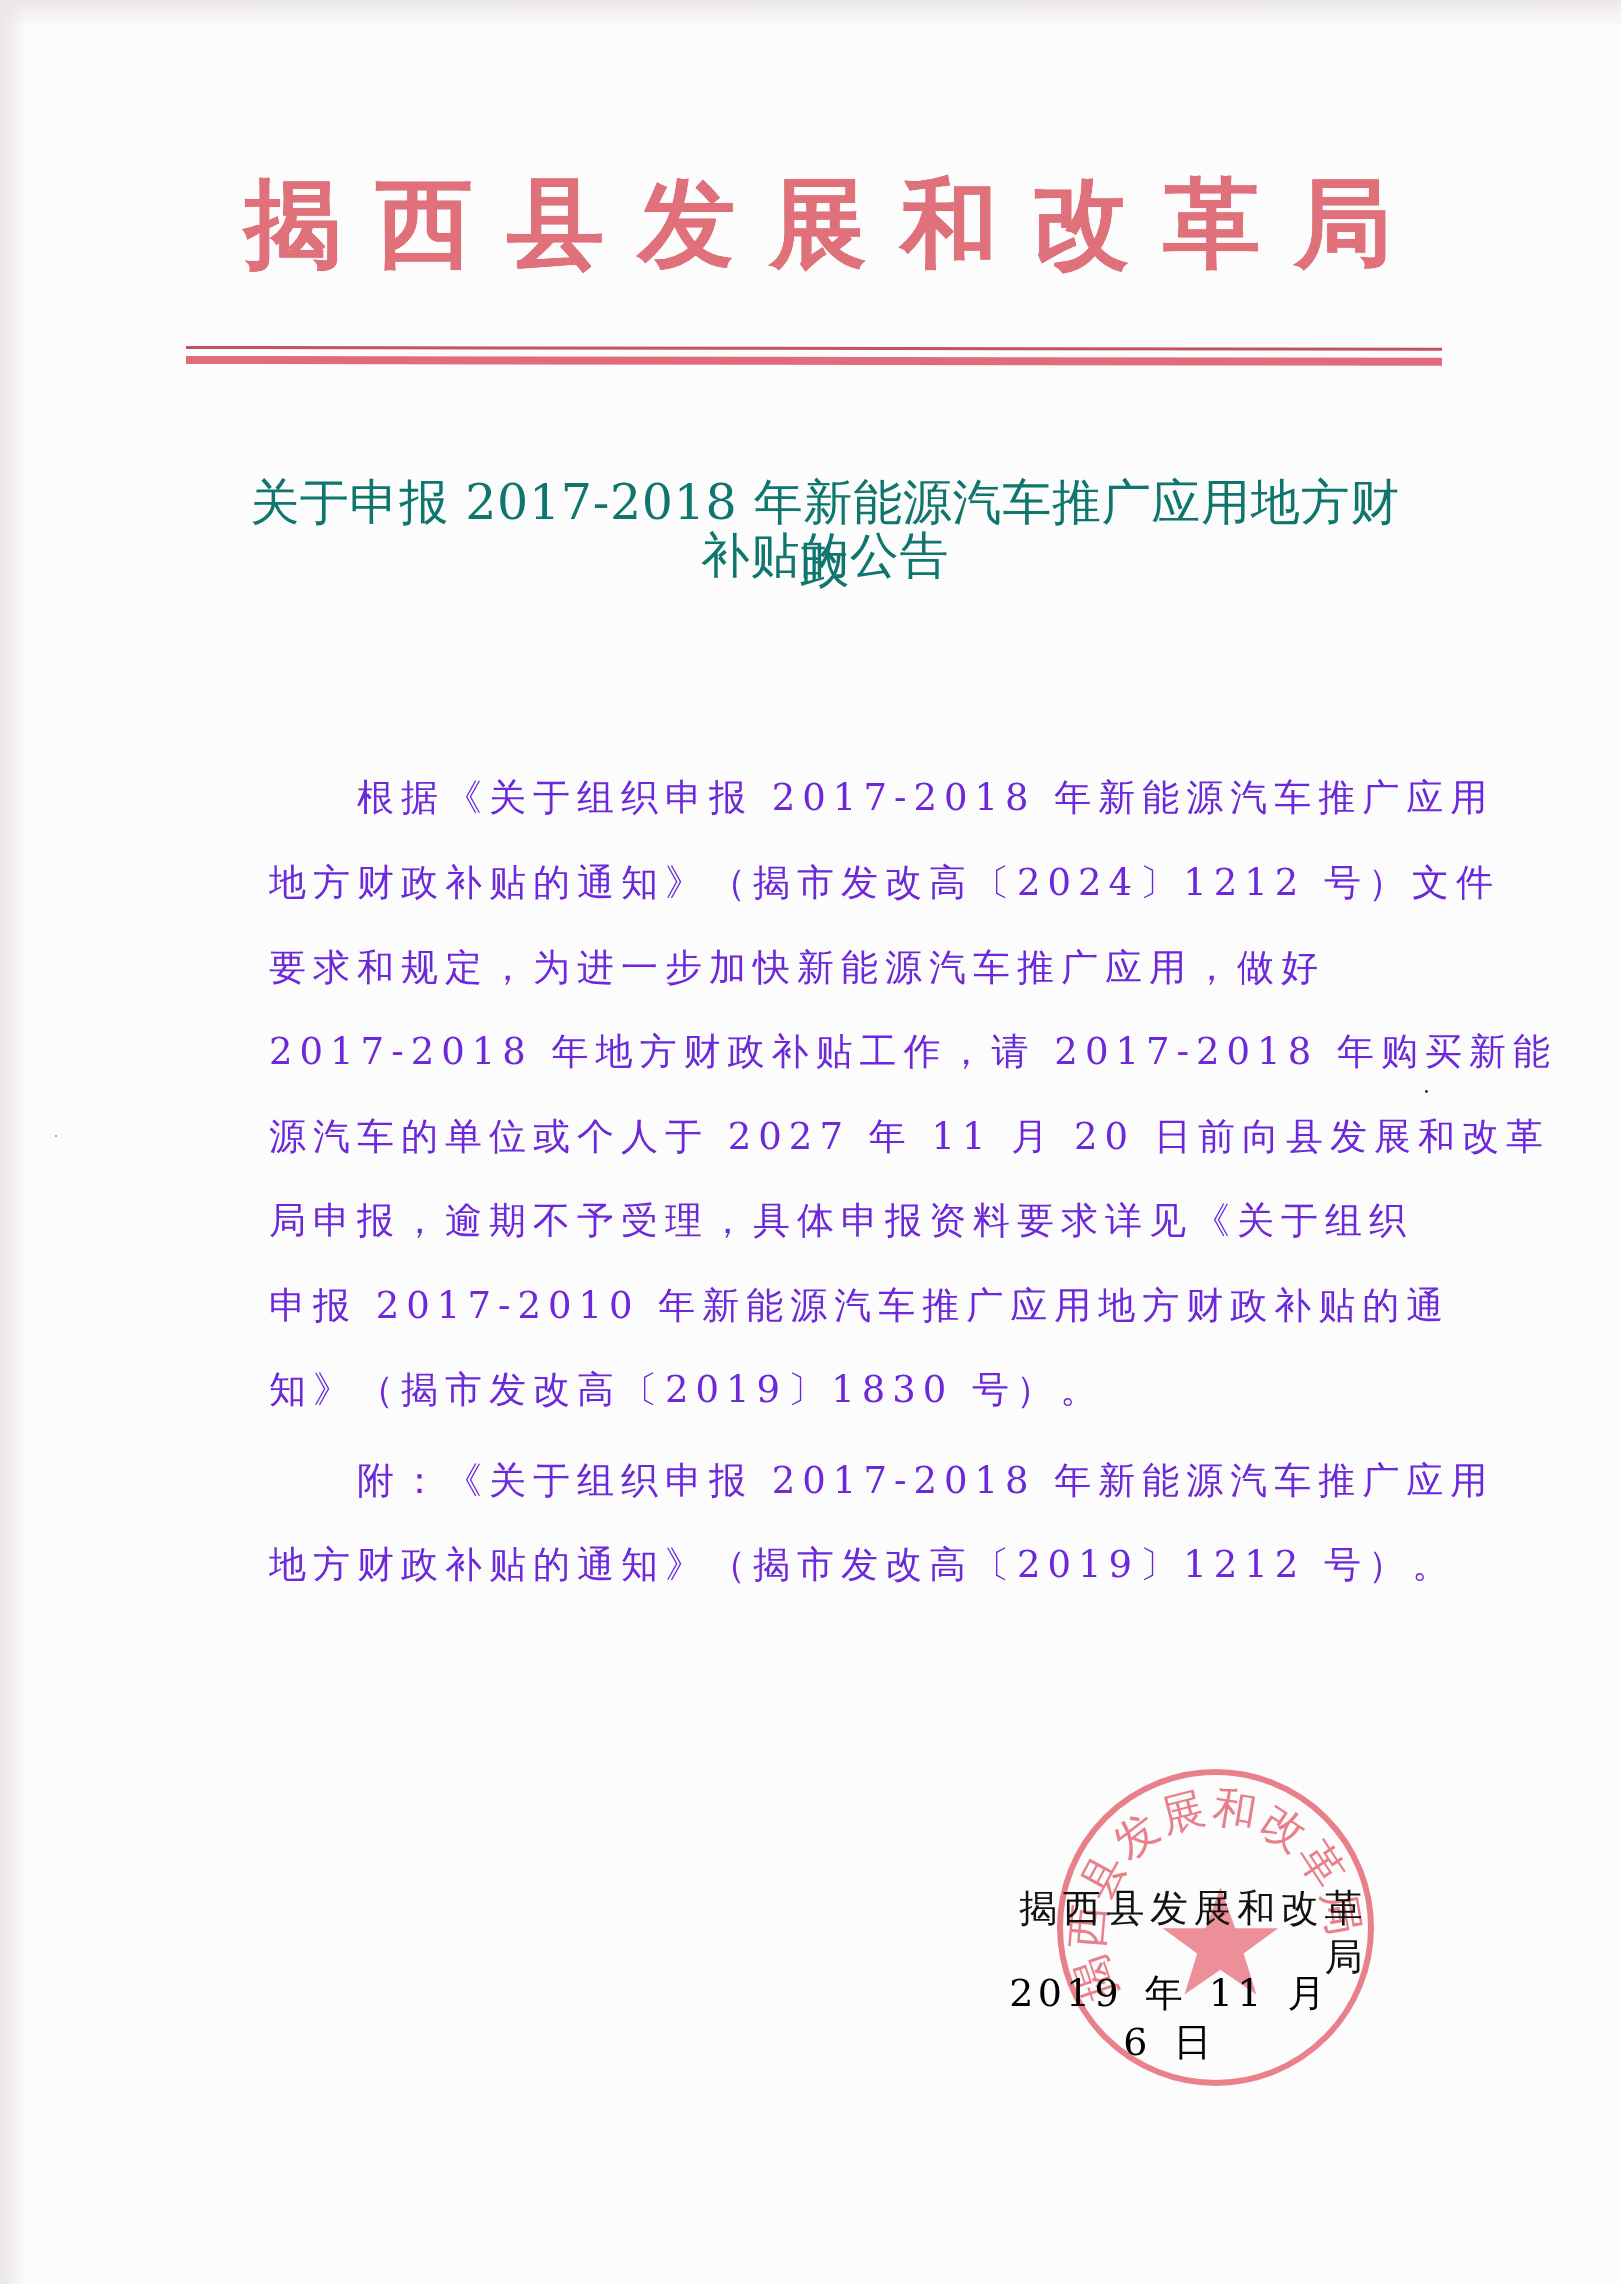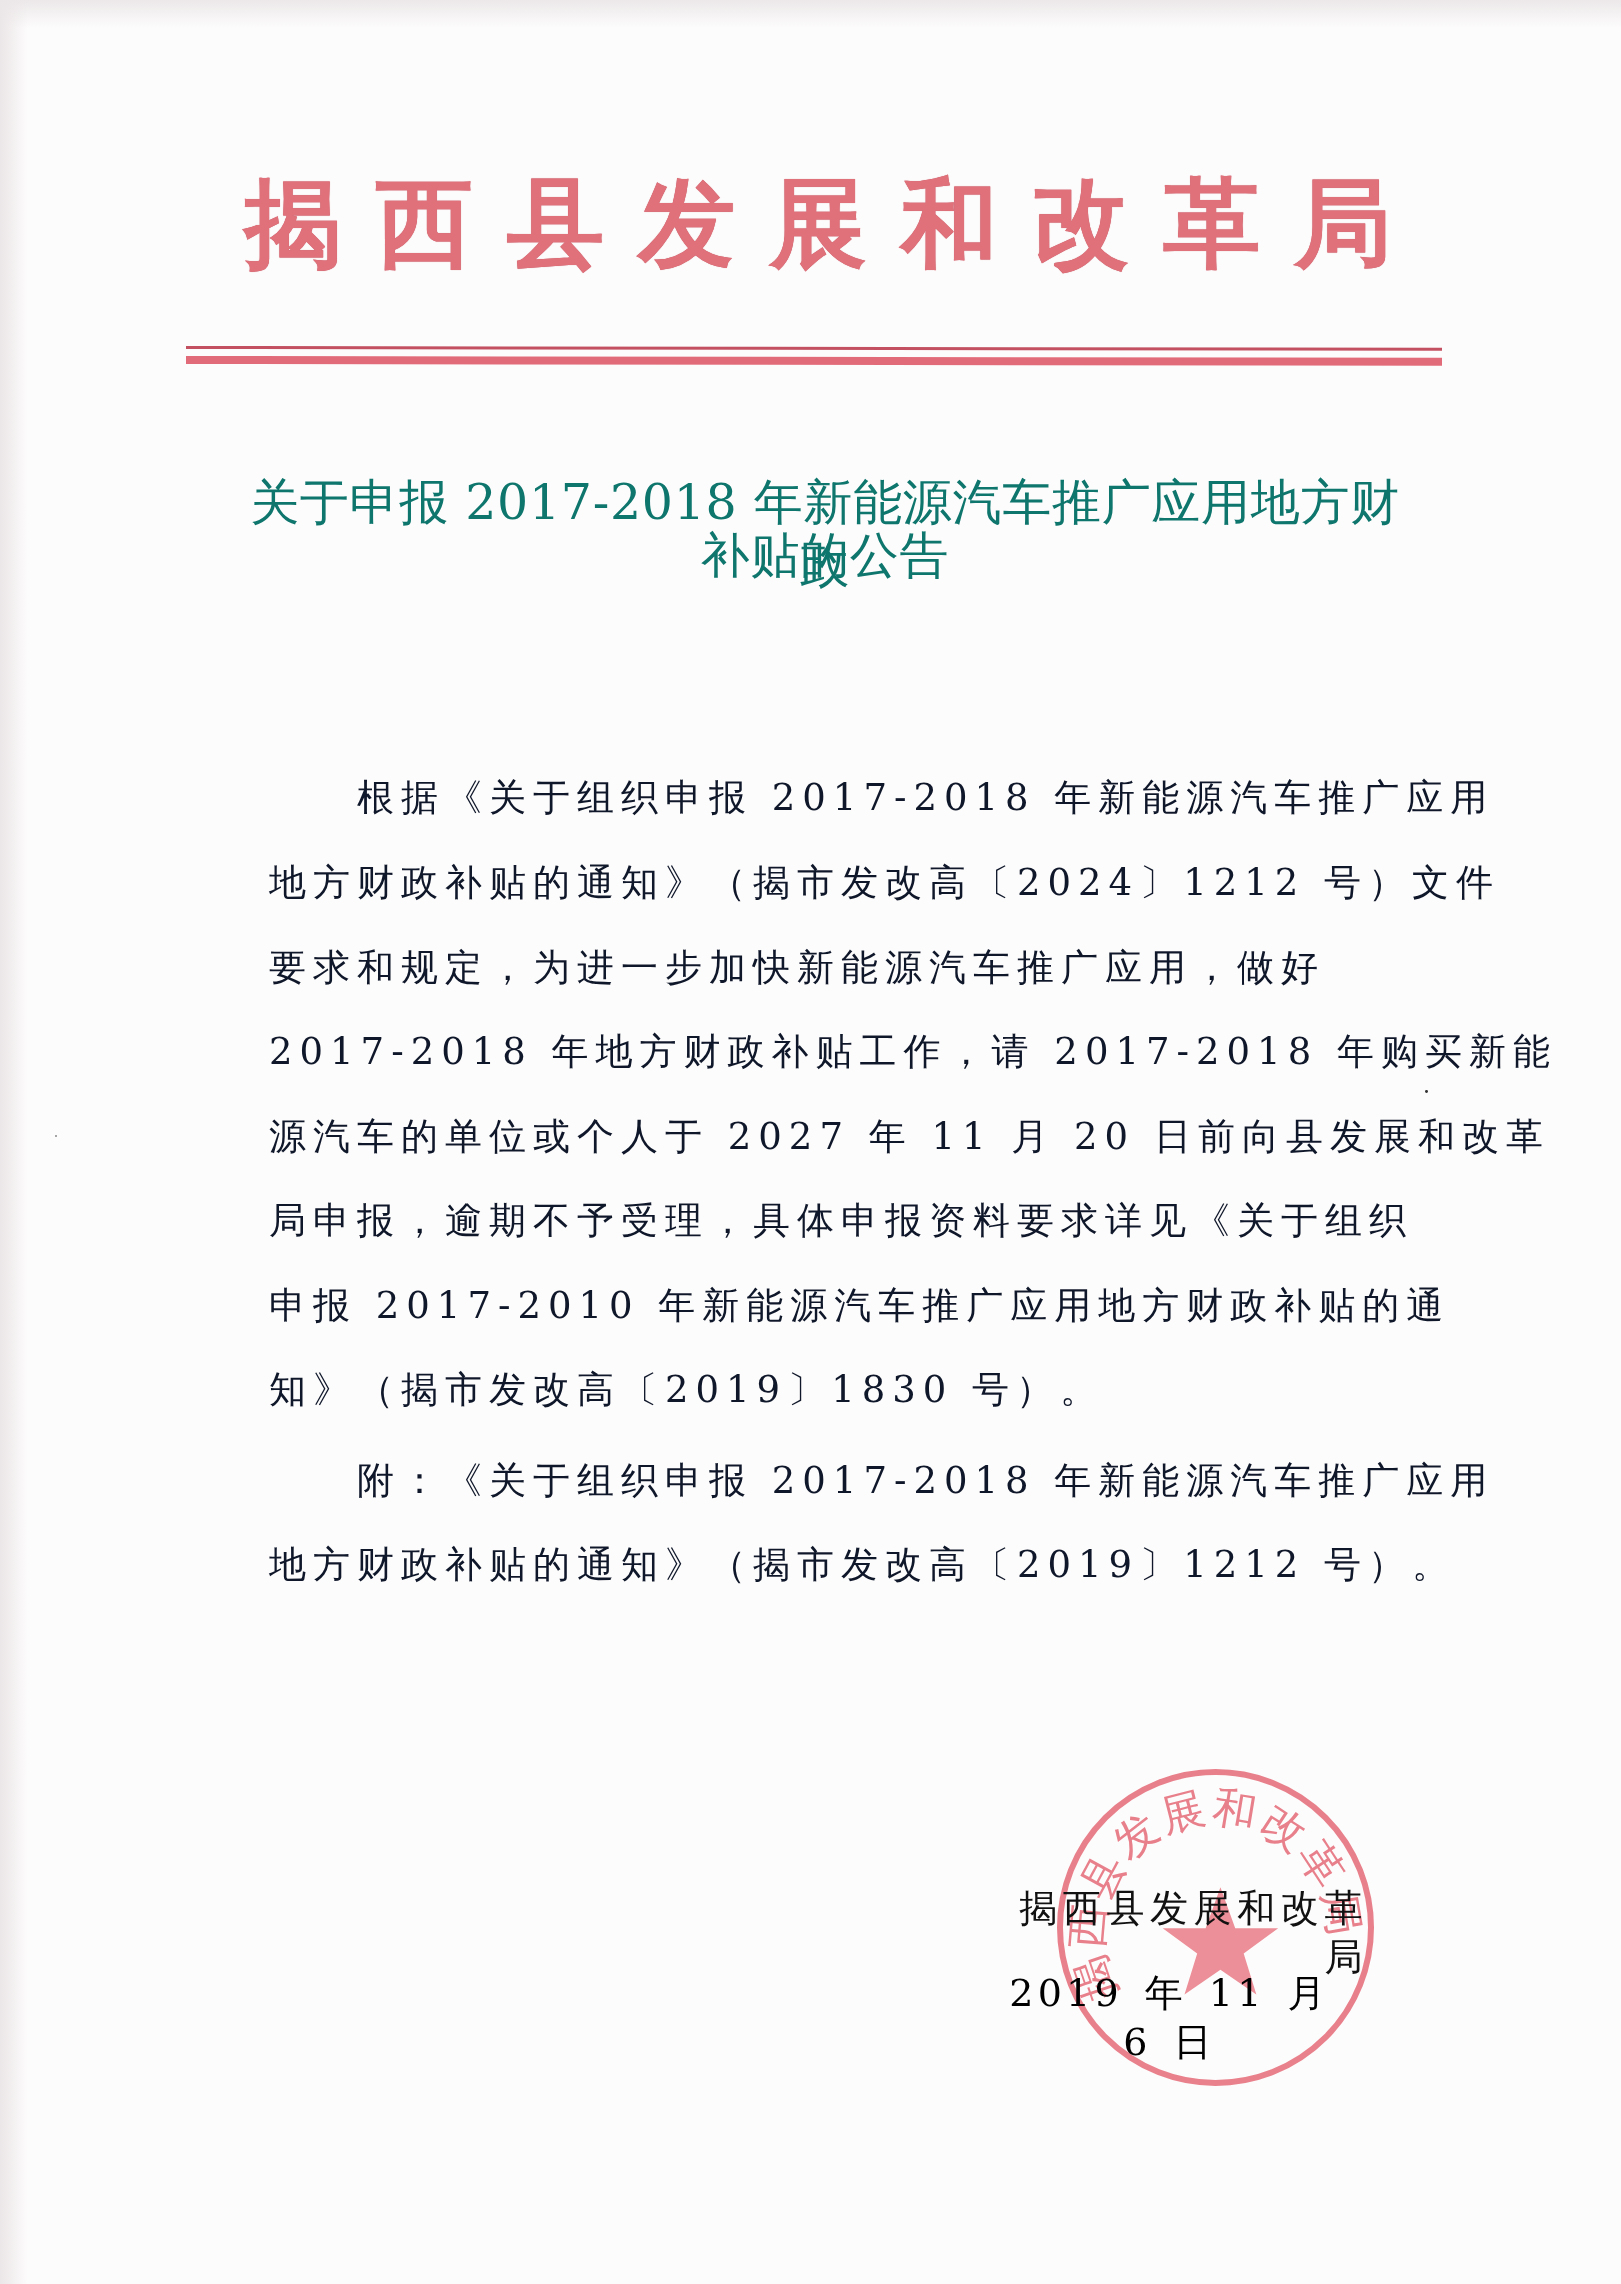--- a/index.html
+++ b/index.html
@@ -35,21 +35,21 @@
   }
   .heading {
     position: absolute; left: 247px; width: 1156px; text-align: center;
     font-size: 49px; line-height: 63px; letter-spacing: 0.7px; color: #0f766e;
   }
   .heading.l1 { top: 471px; }
   .heading.l2 { top: 524px; }
   .body-line {
     position: absolute; left: 269px; width: 1128px;
     font-size: 37px; line-height: 49px; white-space: nowrap;
-    letter-spacing: 7px; color: #0f172a;
+    letter-spacing: 7px; color: #6d28d9;
   }
   .indent { left: 357px; }
   .stray-dot {
     position: absolute; left: 1425px; top: 1090px; width: 2.8px; height: 2.8px;
     border-radius: 50%; background: #333;
   }
   .stray-dot2 {
     position: absolute; left: 55px; top: 1135px; width: 2.1px; height: 2.1px;
     border-radius: 50%; background: #888;
   }

